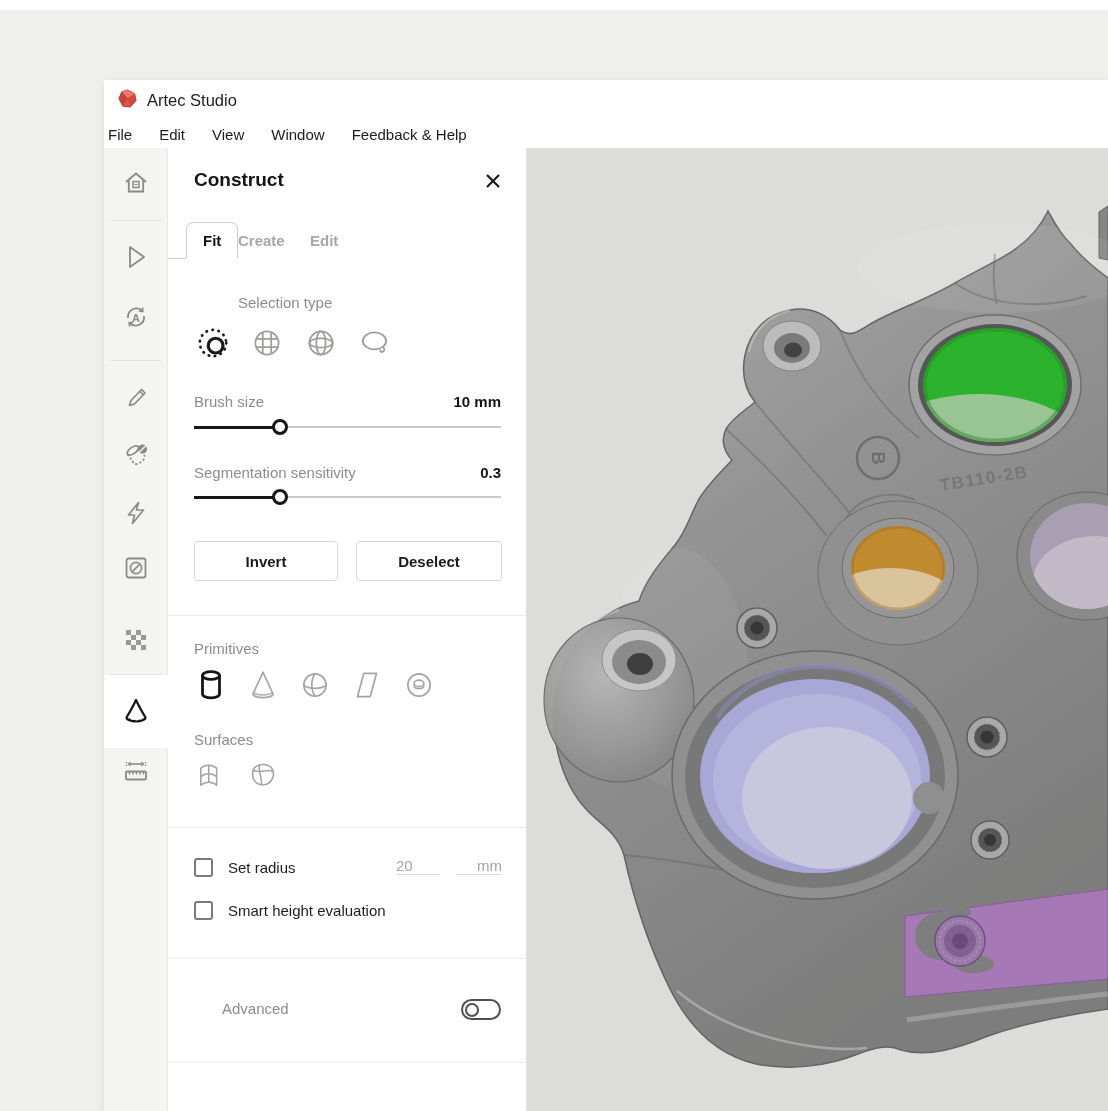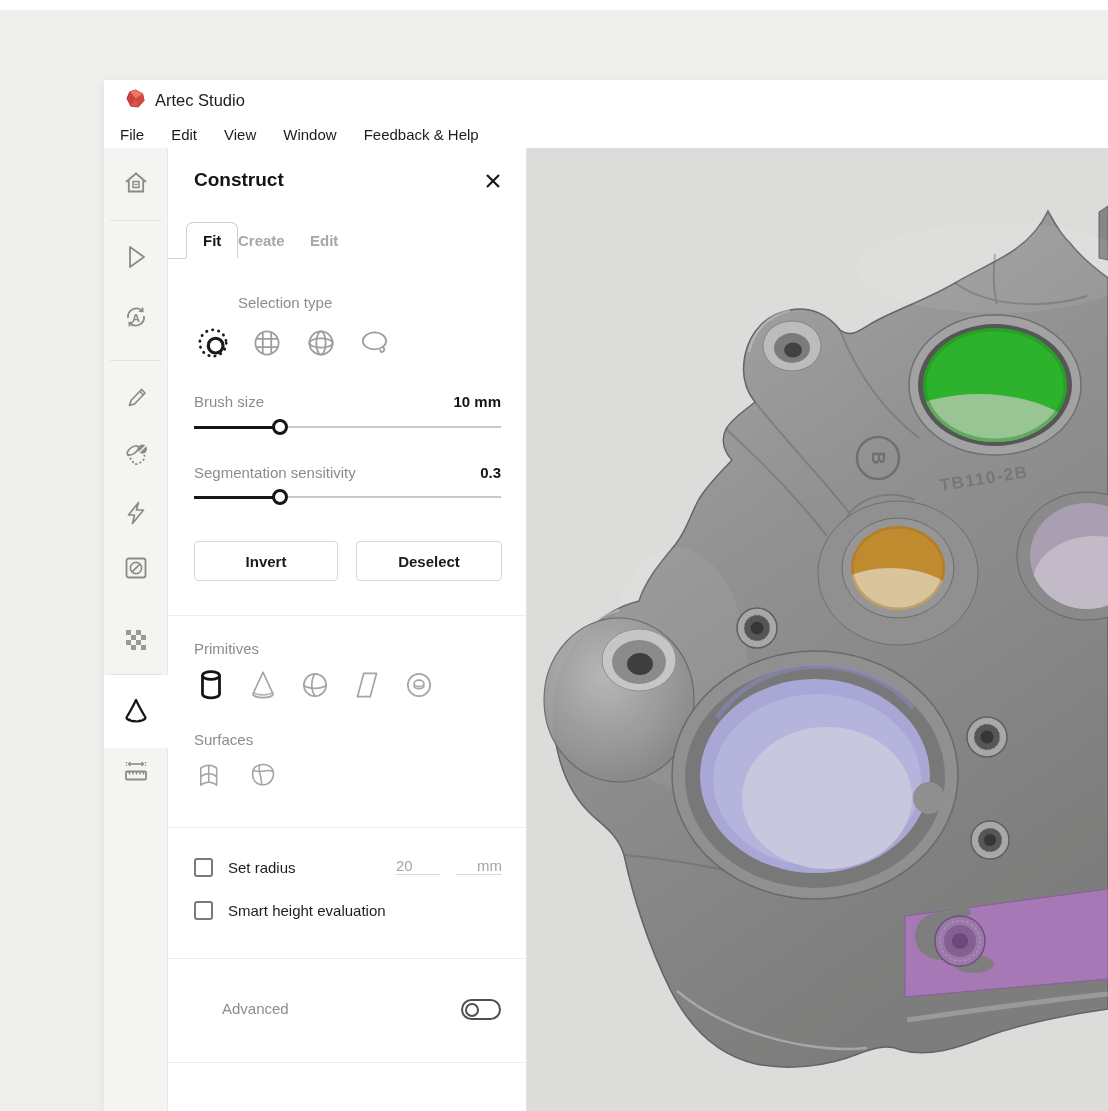--- a/index.html
+++ b/index.html
@@ -1,21 +1,21 @@
 <!DOCTYPE html>
 <html><head>
 <meta charset="utf-8">
 <style>
   html,body{margin:0;padding:0;}
   body{width:1108px;height:1111px;background:#efefed;font-family:"Liberation Sans",sans-serif;position:relative;overflow:hidden;}
   .top-strip{position:absolute;left:0;top:0;width:1108px;height:10px;background:#ffffff;}
   .app-window{position:absolute;left:104px;top:80px;width:1004px;height:1031px;background:#ffffff;box-shadow:0 2px 10px rgba(0,0,0,0.08);}
-  .title-bar{position:absolute;left:0;top:0;right:0;height:40px;display:flex;align-items:center;padding-left:22px;}
+  .title-bar{position:absolute;left:0;top:0;right:0;height:40px;display:flex;align-items:center;padding-left:14px;}
   .app-title{font-size:16.5px;color:#1c1c1c;margin-left:10px;}
-  .menu-bar{position:absolute;left:0;top:40px;right:0;height:28px;display:flex;align-items:center;padding-left:16px;gap:27px;}
+  .menu-bar{position:absolute;left:0;top:40px;right:0;height:28px;display:flex;align-items:center;padding-left:4px;gap:27px;}
   .menu-item{font-size:15px;color:#1c1c1c;cursor:default;}
   .content{position:absolute;left:0;top:68px;right:0;bottom:0;display:flex;}
   
   .sidebar{position:relative;width:64px;background:#f4f4f2;border-right:1px solid #e8e8e6;box-sizing:border-box;flex:none;}
   .side-item{position:absolute;left:0;width:64px;height:48px;display:flex;align-items:center;justify-content:center;}
   .side-item svg{display:block;}
   .side-div{position:absolute;left:6px;right:6px;height:1px;background:#e3e3e1;}
   .active-tile{position:absolute;left:0;width:64px;height:73px;background:#ffffff;}
   
   .panel{position:relative;width:359px;background:#ffffff;border-right:1px solid #e2e2e0;box-sizing:border-box;flex:none;}

